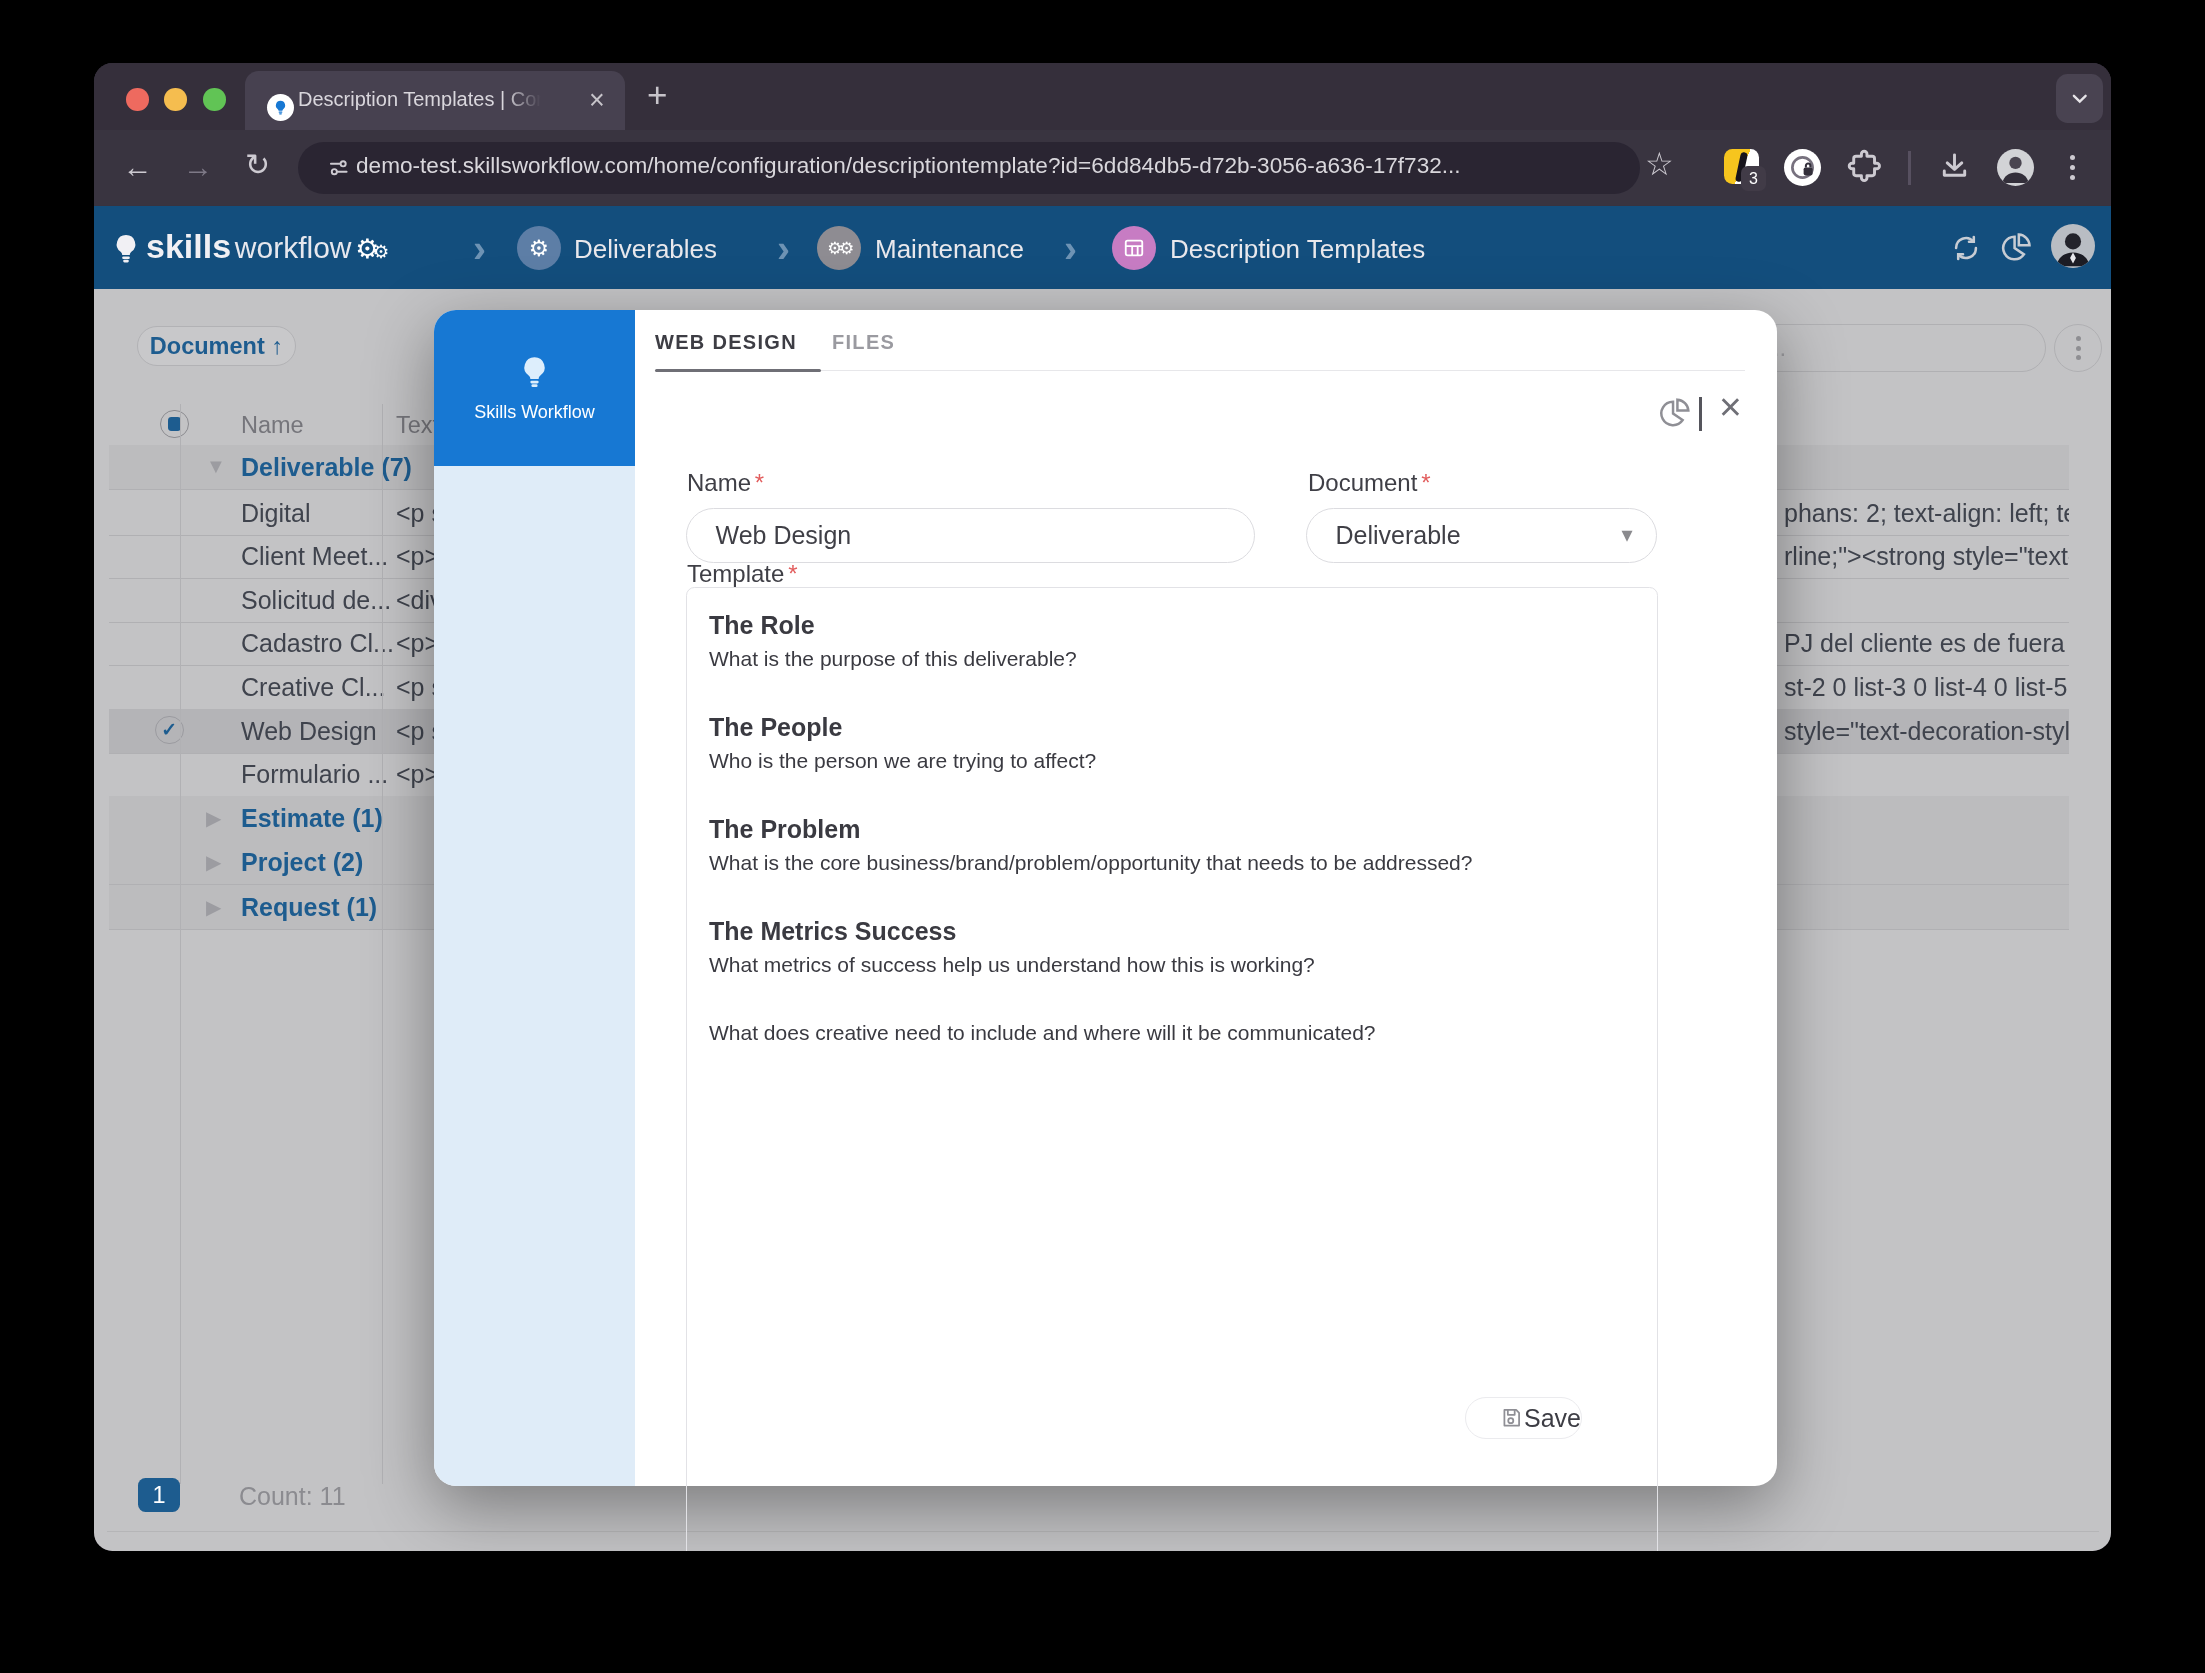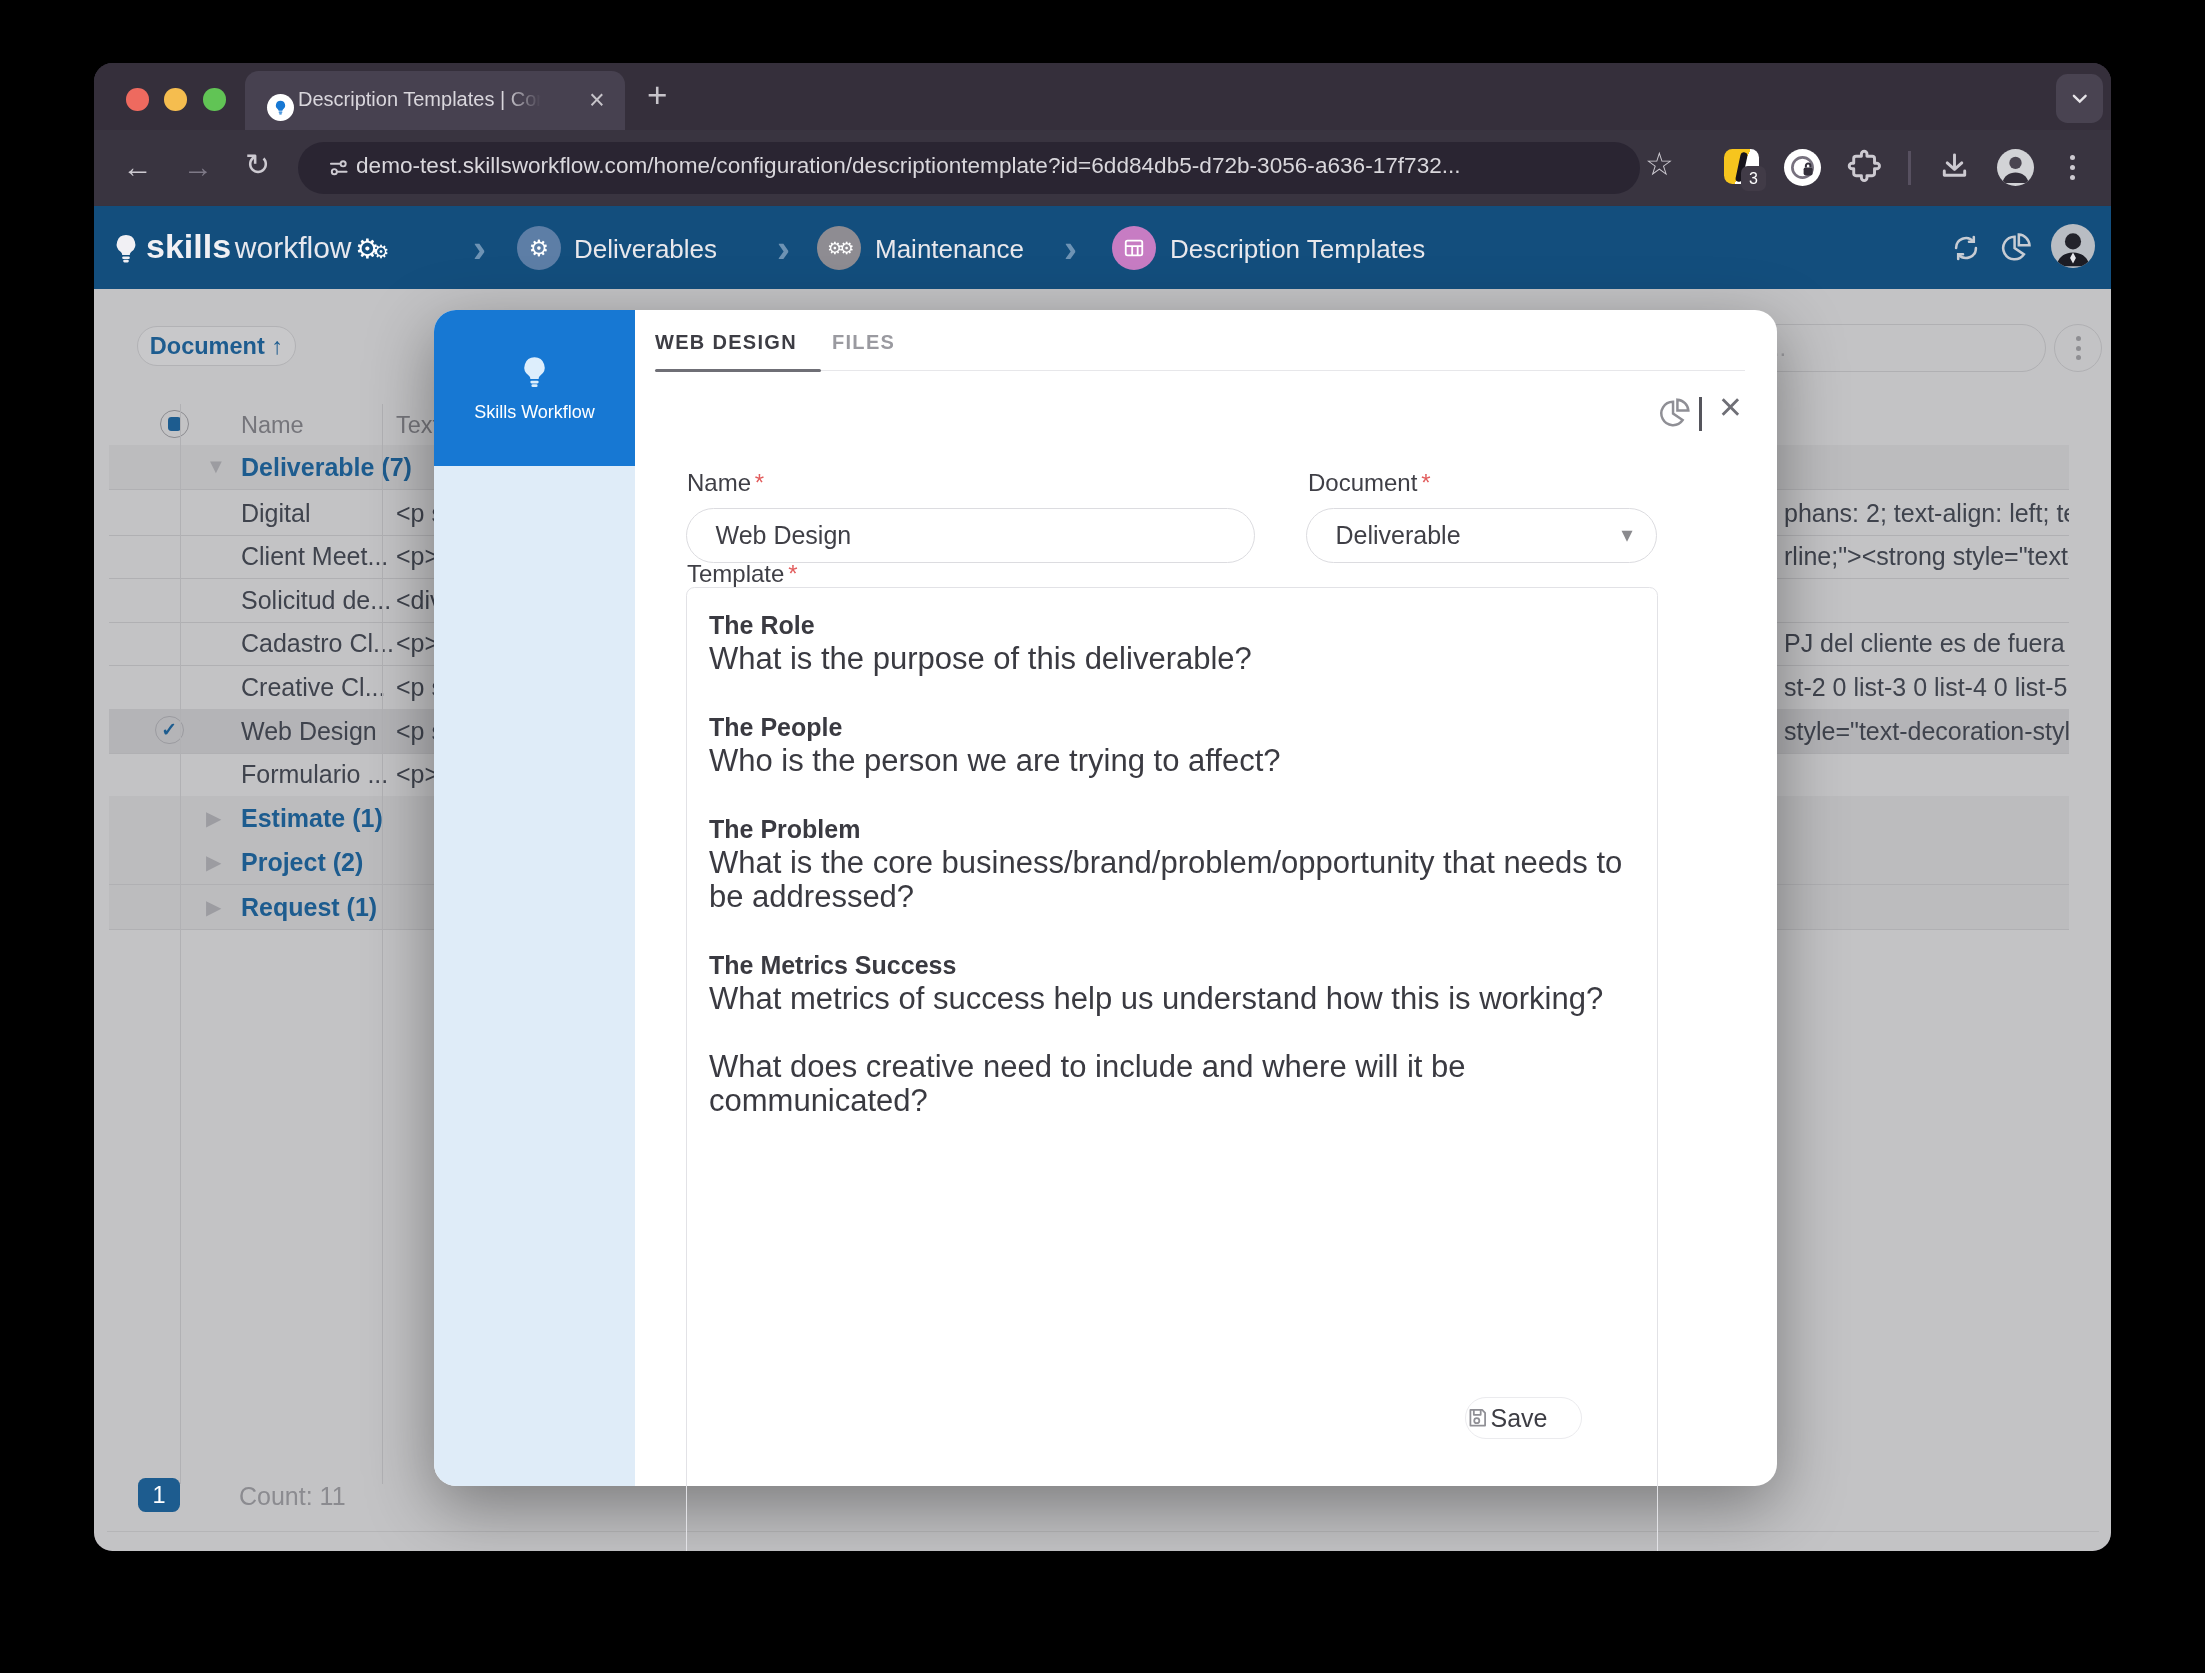--- a/index.html
+++ b/index.html
@@ -82,23 +82,23 @@
   .tabline-light{left:221px;top:60px;width:1090px;height:0.8px;background:#e7e7ea;}
   .mlabel{font-size:24px;color:#3f3f46;}
   .req{color:#e25d5d;font-size:24px;}
   .minput{border:1.7px solid #dcdce0;border-radius:28px;height:55px;box-sizing:border-box;background:#fff;
           font-size:25px;color:#3f3f46;display:flex;align-items:center;padding-left:28.5px;}
   .caret{position:absolute;right:23.5px;top:13.4px;color:#8a8a8e;font-size:22px;}
   .mtextarea{left:252px;top:218px;width:972px;height:788px;border:1.7px solid #e2e2e6;border-radius:8.4px;box-sizing:border-box;
              padding:20px 22px;overflow:hidden;}
   .tsec{margin-bottom:34px;}
   .tsec .h{font-size:25px;line-height:34px;font-weight:700;color:#3a3a41;}
-  .tsec .b{font-size:31px;line-height:34px;color:#3a3a41;}
+  .tsec .b{font-size:21px;line-height:34px;color:#3a3a41;}
   .savebtn{left:1031px;top:1087px;width:117px;height:42px;border:1.7px solid #ebebee;border-radius:22px;background:#fff;
-           display:flex;align-items:center;justify-content:flex-start;gap:1px;box-sizing:border-box;}
+           display:flex;align-items:center;justify-content:flex-end;gap:1px;box-sizing:border-box;}
   .savelbl{font-size:25px;color:#3d3d44;}
   .mpie{left:1223px;top:86px;}
   .mbar{left:1265px;top:87px;width:2.5px;height:34px;background:#55555c;}
   .mclose{left:1285px;top:77px;font-size:39px;color:#6f6f76;font-weight:300;line-height:39px;}
   .gearglyph{color:#fff;font-size:23.5px;line-height:23.5px;}
 </style>
 </head>
 <body>
 
 <div class="screen">

